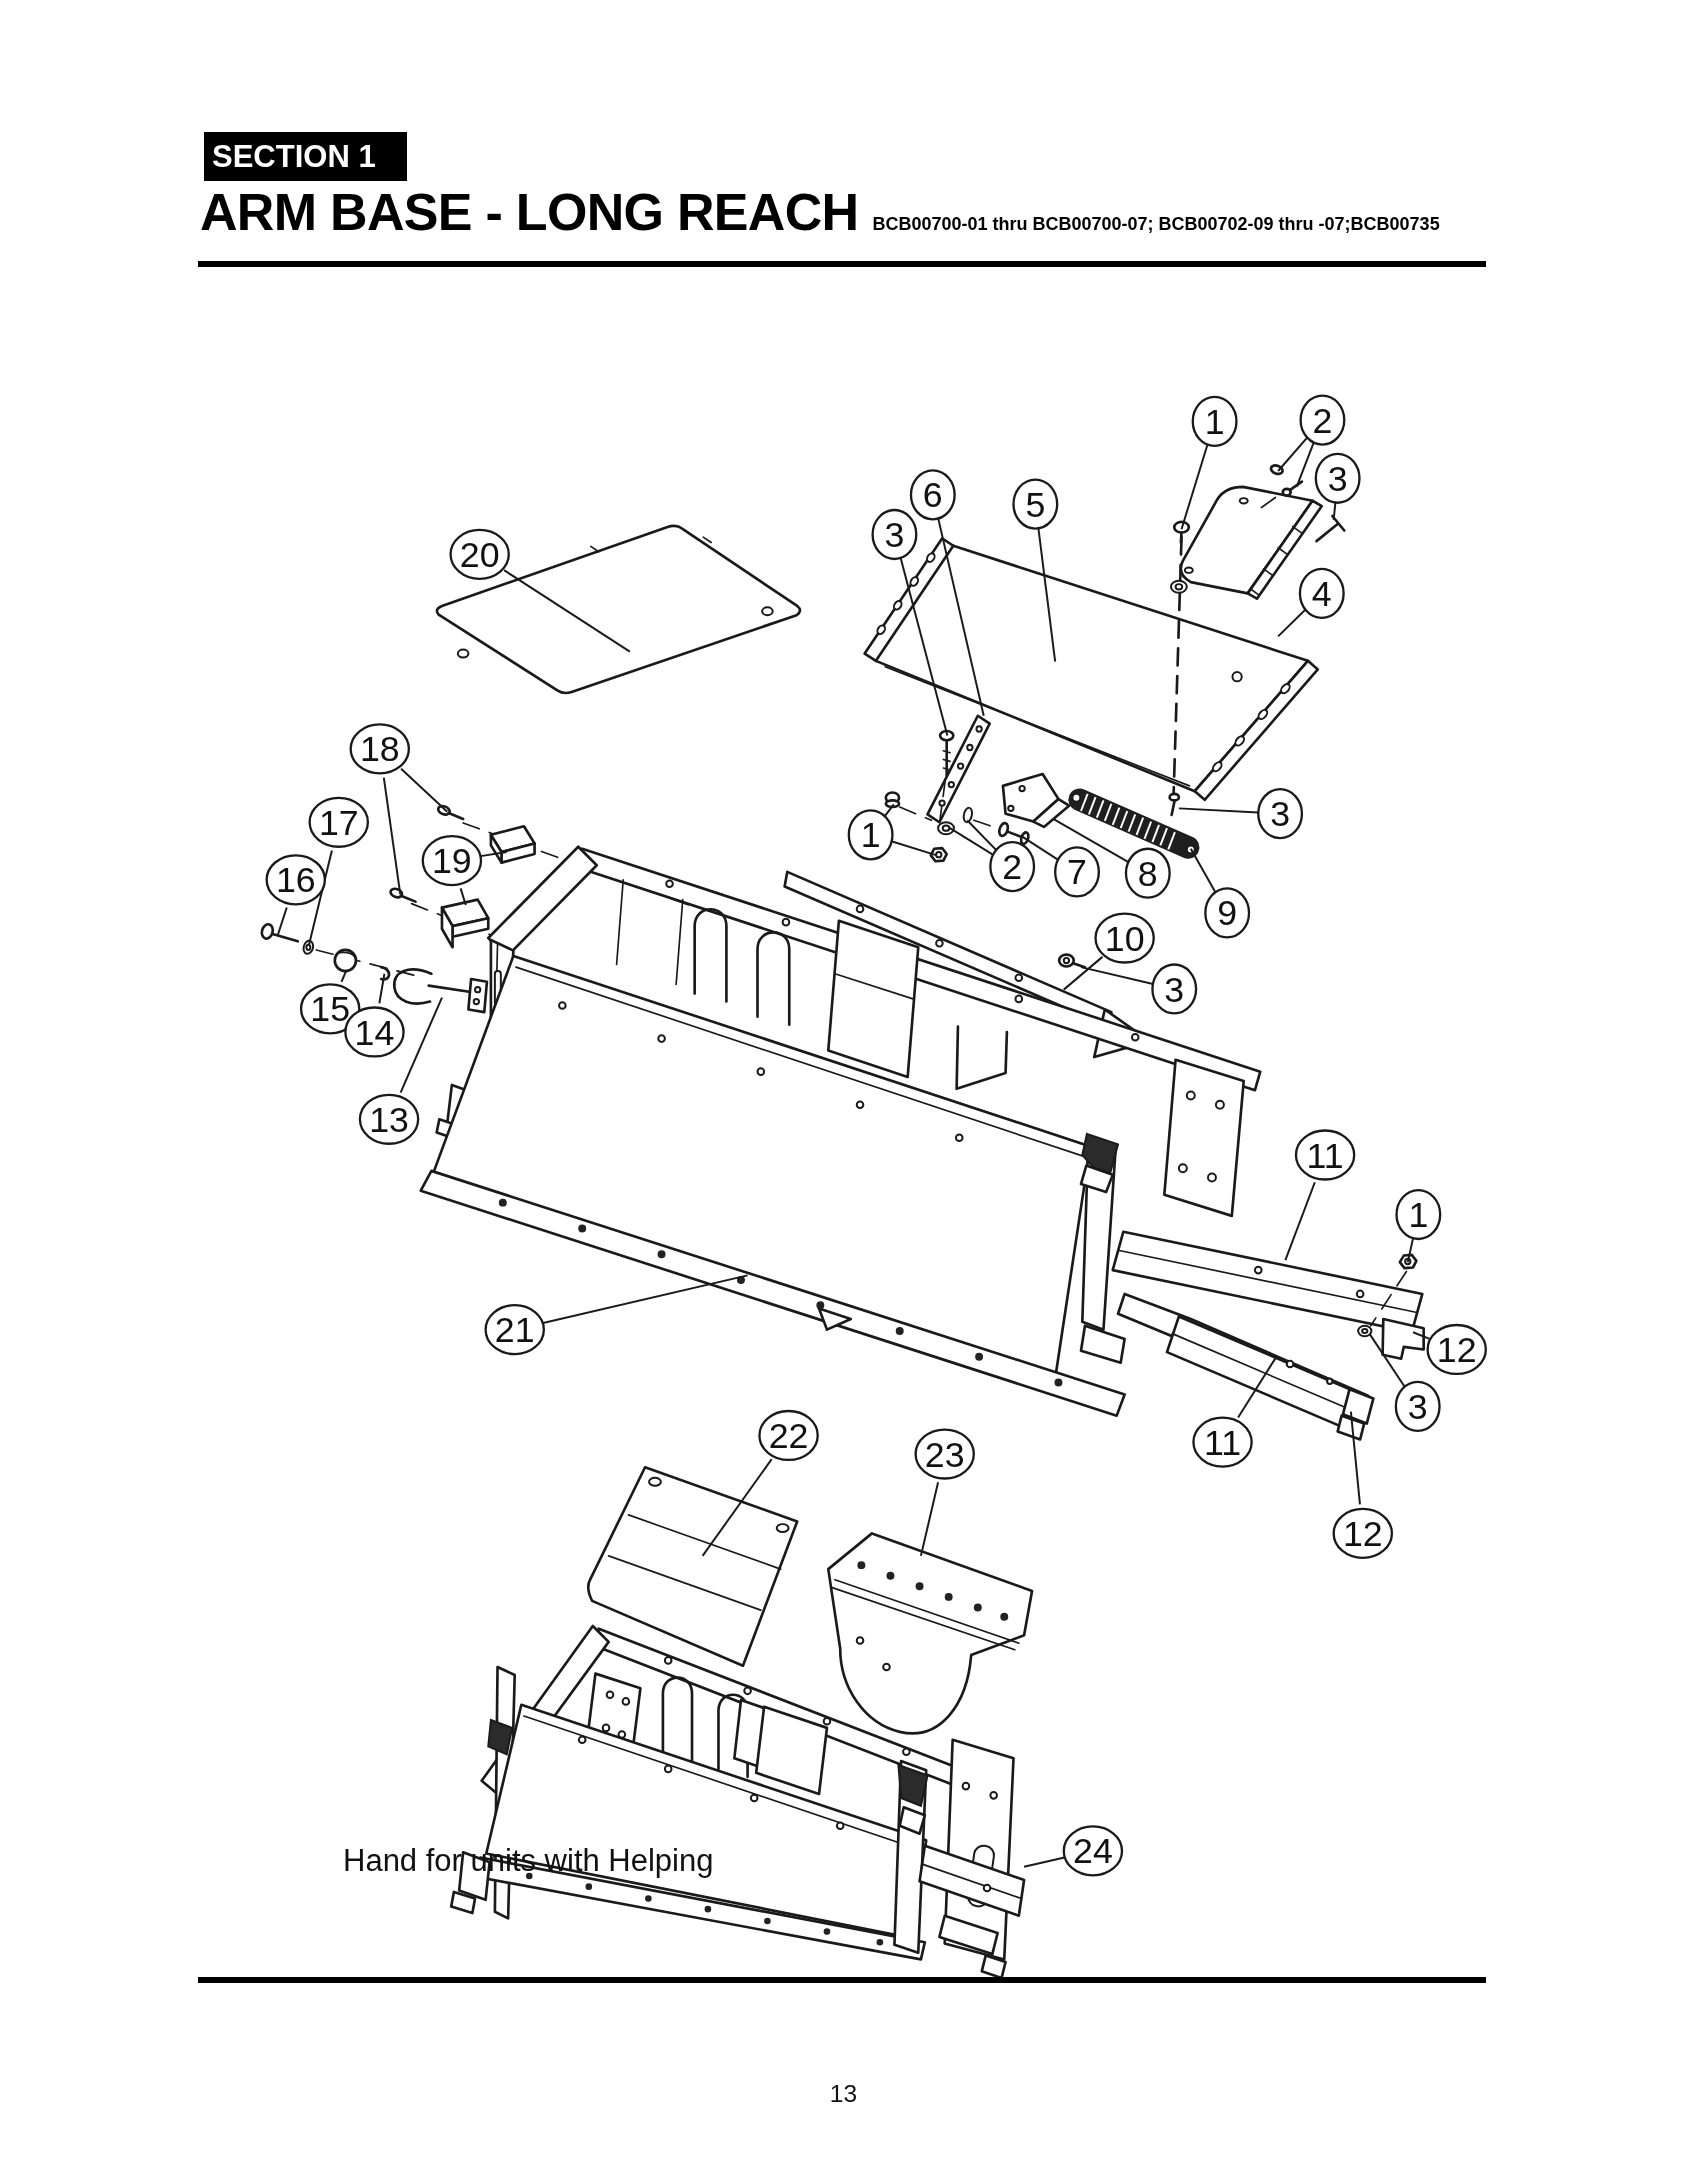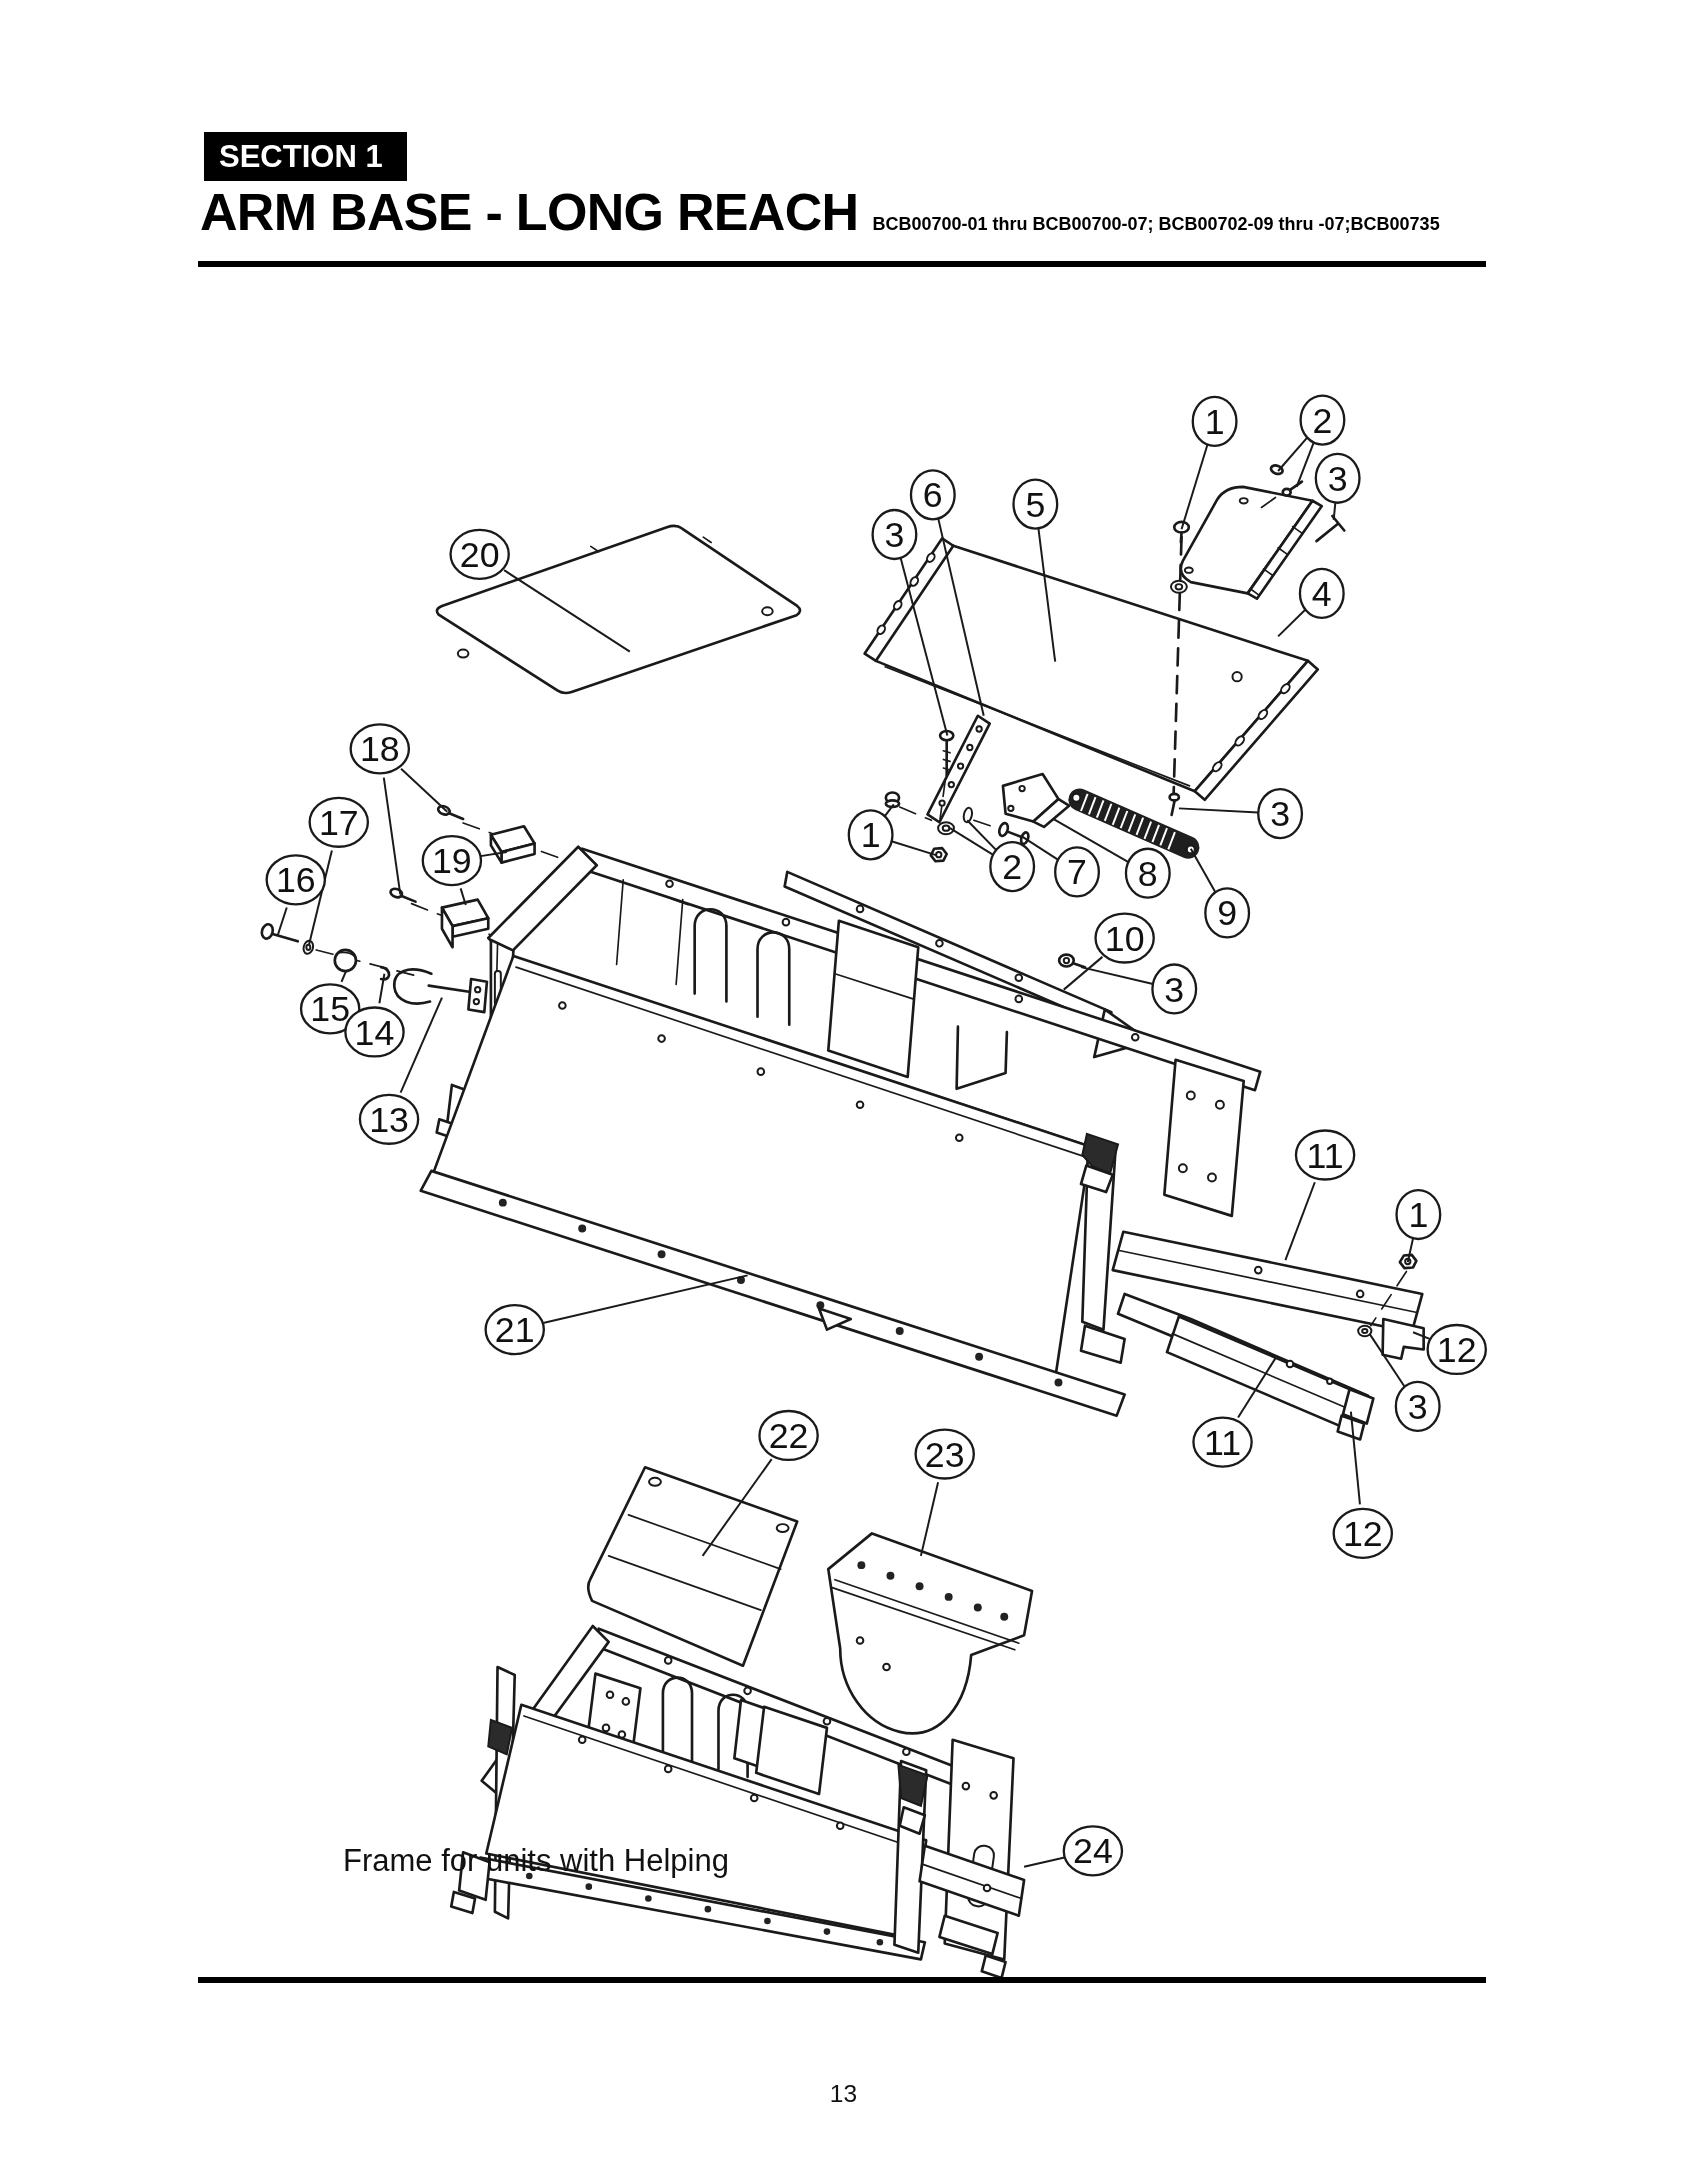--- a/index.html
+++ b/index.html
@@ -1,19 +1,19 @@
 <!DOCTYPE html>
 <html style="font-size:10.6px"><head>
 <meta charset="utf-8">
 <style>
   html,body{margin:0;padding:0;background:#ffffff;}
   body{width:1687px;height:2183px;position:relative;font-family:"Liberation Sans",sans-serif;color:#000;}
   .page{position:absolute;inset:0;background:#fff;overflow:hidden;}
   .section-badge{position:absolute;left:204px;top:132px;width:203px;height:49px;background:#000;display:flex;align-items:center;}
-  .section-badge span{color:#fff;font-weight:bold;font-size:31px;padding-left:15px;letter-spacing:0px;}
+  .section-badge span{color:#fff;font-weight:bold;font-size:31px;padding-left:8px;letter-spacing:0px;}
   .title-row{position:absolute;left:200px;top:186px;display:flex;align-items:baseline;gap:14px;white-space:nowrap;}
   .title-row h1{margin:0;font-size:52px;font-weight:bold;letter-spacing:-0.7px;line-height:1;}
   .title-row .subtitle{font-size:18px;font-weight:bold;letter-spacing:0px;}
   .rule{position:absolute;left:198px;width:1288px;height:6px;background:#000;}
   .rule.top{top:261px;}
   .rule.bottom{top:1977px;}
   .caption{position:absolute;left:343px;top:1841px;font-size:31px;line-height:39px;color:#111;}
   .pageno{position:absolute;left:0;top:2080px;width:1687px;text-align:center;font-size:24.5px;color:#111;}
   svg{position:absolute;left:0;top:0;}
   .ln{fill:none;stroke:#1a1a1a;stroke-width:4;stroke-linejoin:round;stroke-linecap:round;}
@@ -545,19 +545,19 @@
         </g>
         <g>
           <line x1="1609.1" y1="2807.9" x2="1548" y2="2822" class="leader"></line>
           <ellipse cx="1652" cy="2798" rx="44" ry="37" class="callout-circle"></ellipse>
           <text x="1652" y="2817" text-anchor="middle" class="callout-text">24</text>
         </g>
       </g>
   </svg>
 
   <div class="caption">
-    <div>Frame for units with Helping</div>
+    <div>Hand for units with Helping</div>
   </div>
 
   <div class="rule bottom"></div>
   <div class="pageno">13</div>
 </div>
 
 
 </body></html>

